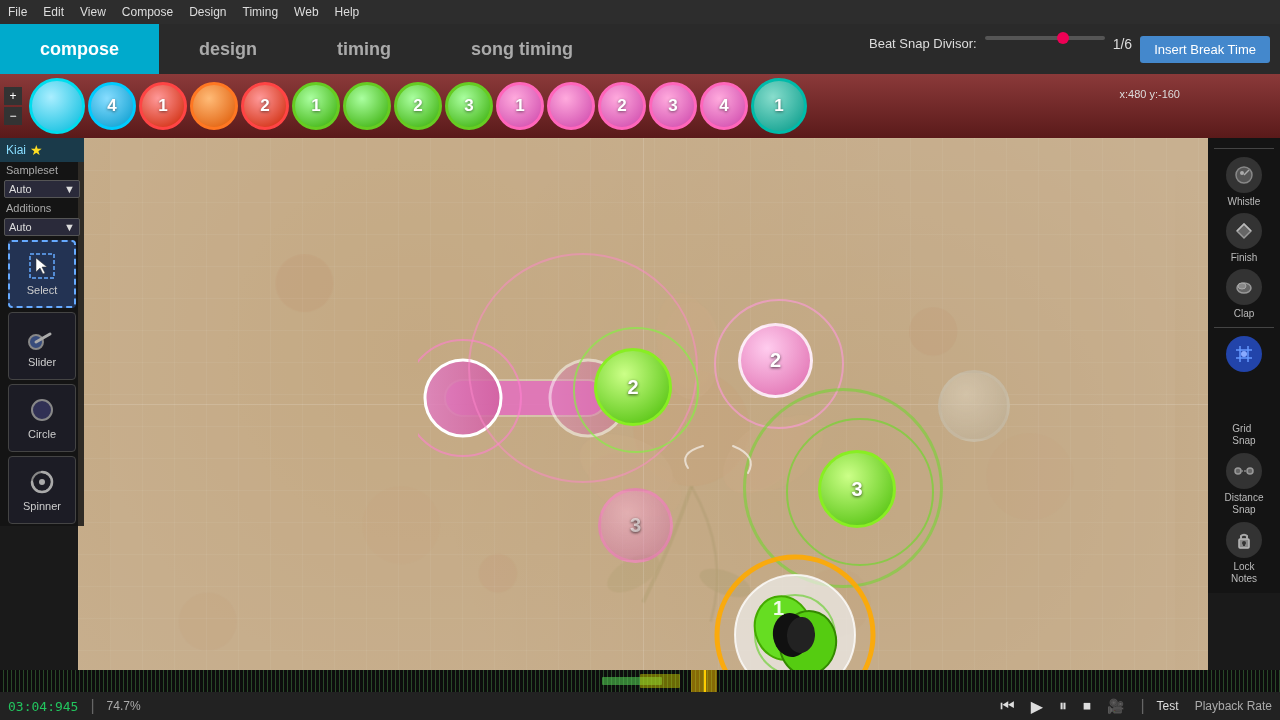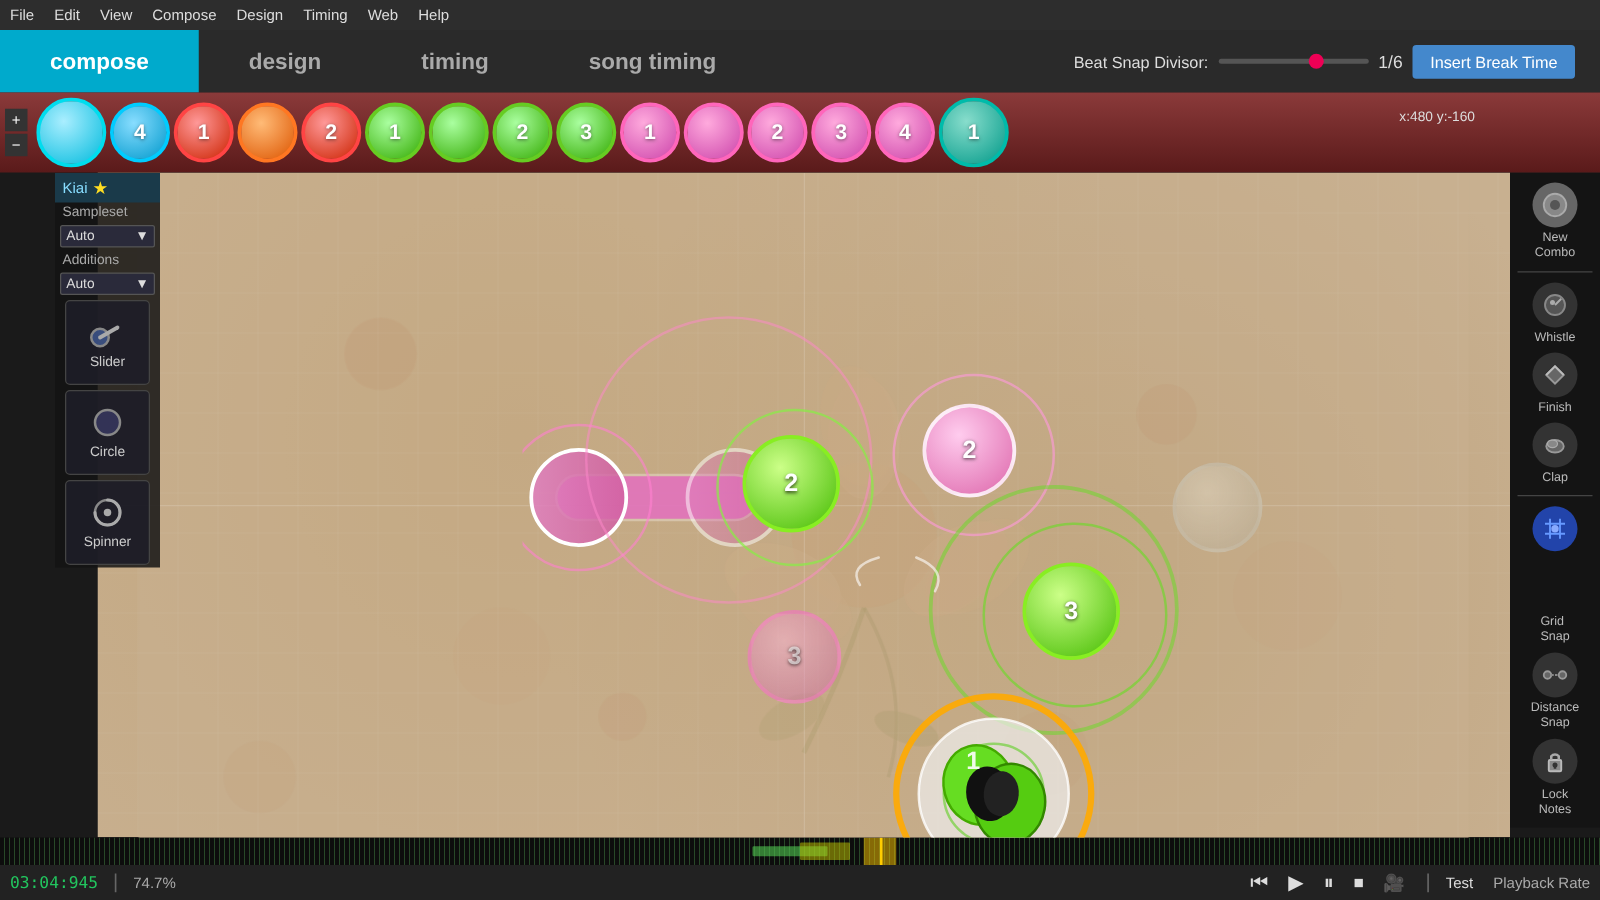--- a/index.html
+++ b/index.html
@@ -20,22 +20,22 @@
     }
     .nav-tab {
       height: 100%; display: flex; align-items: center; justify-content: center;
       cursor: pointer; font-size: 18px; font-weight: bold; color: #aaa;
       padding: 0 40px;
     }
     .nav-tab.active { background: #00aacc; color: white; }
 
     
     #beat-snap-area {
-      margin-left: auto; display: flex; align-items: center; gap: 8px;
-      padding-right: 20px; color: #ddd; font-size: 13px;
+      margin-left: auto; display: flex; gap: 8px;
+      padding-right: 10px; color: #ddd; font-size: 13px;
     }
     #beat-snap-slider-track {
       width: 120px; height: 4px; background: #555; border-radius: 2px; position: relative;
     }
     #beat-snap-slider-thumb {
       width: 12px; height: 12px; background: #e05; border-radius: 50%;
       position: absolute; top: -4px; left: 60%;
     }
     #beat-snap-value { font-size: 14px; color: #ddd; }
     #insert-break-btn {
@@ -48,21 +48,20 @@
       width: 100%; height: 64px; background: linear-gradient(to bottom, #8b3a3a, #5a1a1a);
       display: flex; align-items: center; padding: 0 4px; gap: 4px; overflow: hidden;
       position: relative;
     }
 
     
     #left-sidebar {
       position: absolute; left: 0; top: 138px; width: 84px;
       background: rgba(20,20,20,0.85); display: flex; flex-direction: column;
       z-index: 10;
-      margin-left: 44px;
     }
     #kiai-bar {
       background: #1a3a4a; padding: 4px 6px; display: flex; align-items: center; gap: 4px;
       font-size: 12px; color: #88ddff;
     }
     .kiai-star { color: #ffdd22; font-size: 14px; }
     .sidebar-label { font-size: 11px; color: #aaa; padding: 2px 6px; }
     .sidebar-dropdown {
       background: #2a2a3a; border: 1px solid #555; color: #ddd; font-size: 11px;
       padding: 2px 4px; margin: 2px 4px; cursor: pointer; display: flex;
@@ -252,20 +251,27 @@
   <div class="sidebar-dropdown">
     <span>Auto</span>
       <span>▼</span>
   </div>
   <div class="sidebar-label">Additions</div>
   <div class="sidebar-dropdown">
     <span>Auto</span>
       <span>▼</span>
   </div>
 
+  <div class="tool-btn active">
+    <svg width="28" height="28" viewBox="0 0 28 28">
+      <rect x="2" y="2" width="24" height="24" fill="none" stroke="#66aaff" stroke-width="1.5" stroke-dasharray="4 2"></rect>
+      <polygon points="8,6 8,20 12,16 15,22 17,21 14,15 19,15" fill="white" stroke="#333" stroke-width="0.5"></polygon>
+    </svg>
+    <span>Select</span>
+  </div>
 
   <div class="tool-btn">
     <svg width="28" height="28" viewBox="0 0 28 28">
       <circle cx="8" cy="18" r="7" fill="rgba(100,150,255,0.4)" stroke="#888" stroke-width="2"></circle>
       <line x1="8" y1="18" x2="22" y2="10" stroke="#aaa" stroke-width="3" stroke-linecap="round"></line>
     </svg>
     <span>Slider</span>
   </div>
 
   <div class="tool-btn">
@@ -280,29 +286,20 @@
       <circle cx="14" cy="14" r="10" fill="none" stroke="#888" stroke-width="2"></circle>
       <path d="M14 4 A10 10 0 1 1 4 14" fill="none" stroke="#aaa" stroke-width="2.5" stroke-linecap="round"></path>
       <circle cx="14" cy="14" r="3" fill="#aaa"></circle>
     </svg>
     <span>Spinner</span>
   </div>
 </div>
 
 <div id="right-sidebar">
 
-  <div class="right-btn new-combo">
-    <div class="rb-icon" style="background:#666;">
-      <svg width="24" height="24" viewBox="0 0 24 24">
-        <circle cx="12" cy="12" r="9" fill="#888" stroke="#aaa" stroke-width="1.5"></circle>
-        <circle cx="12" cy="12" r="4" fill="#555"></circle>
-      </svg>
-    </div>
-    <span style="font-size:10px;text-align:center;line-height:1.2;">New<br>Combo</span>
-  </div>
 
   <div class="right-divider"></div>
 
   <div class="right-btn">
     <div class="rb-icon">
       <svg width="22" height="22" viewBox="0 0 22 22">
         <circle cx="11" cy="11" r="8" fill="#555" stroke="#888" stroke-width="1.5"></circle>
         <circle cx="9" cy="9" r="2" fill="#aaa"></circle>
         <path d="M11 11 L16 6" stroke="#aaa" stroke-width="1.5"></path>
       </svg>

